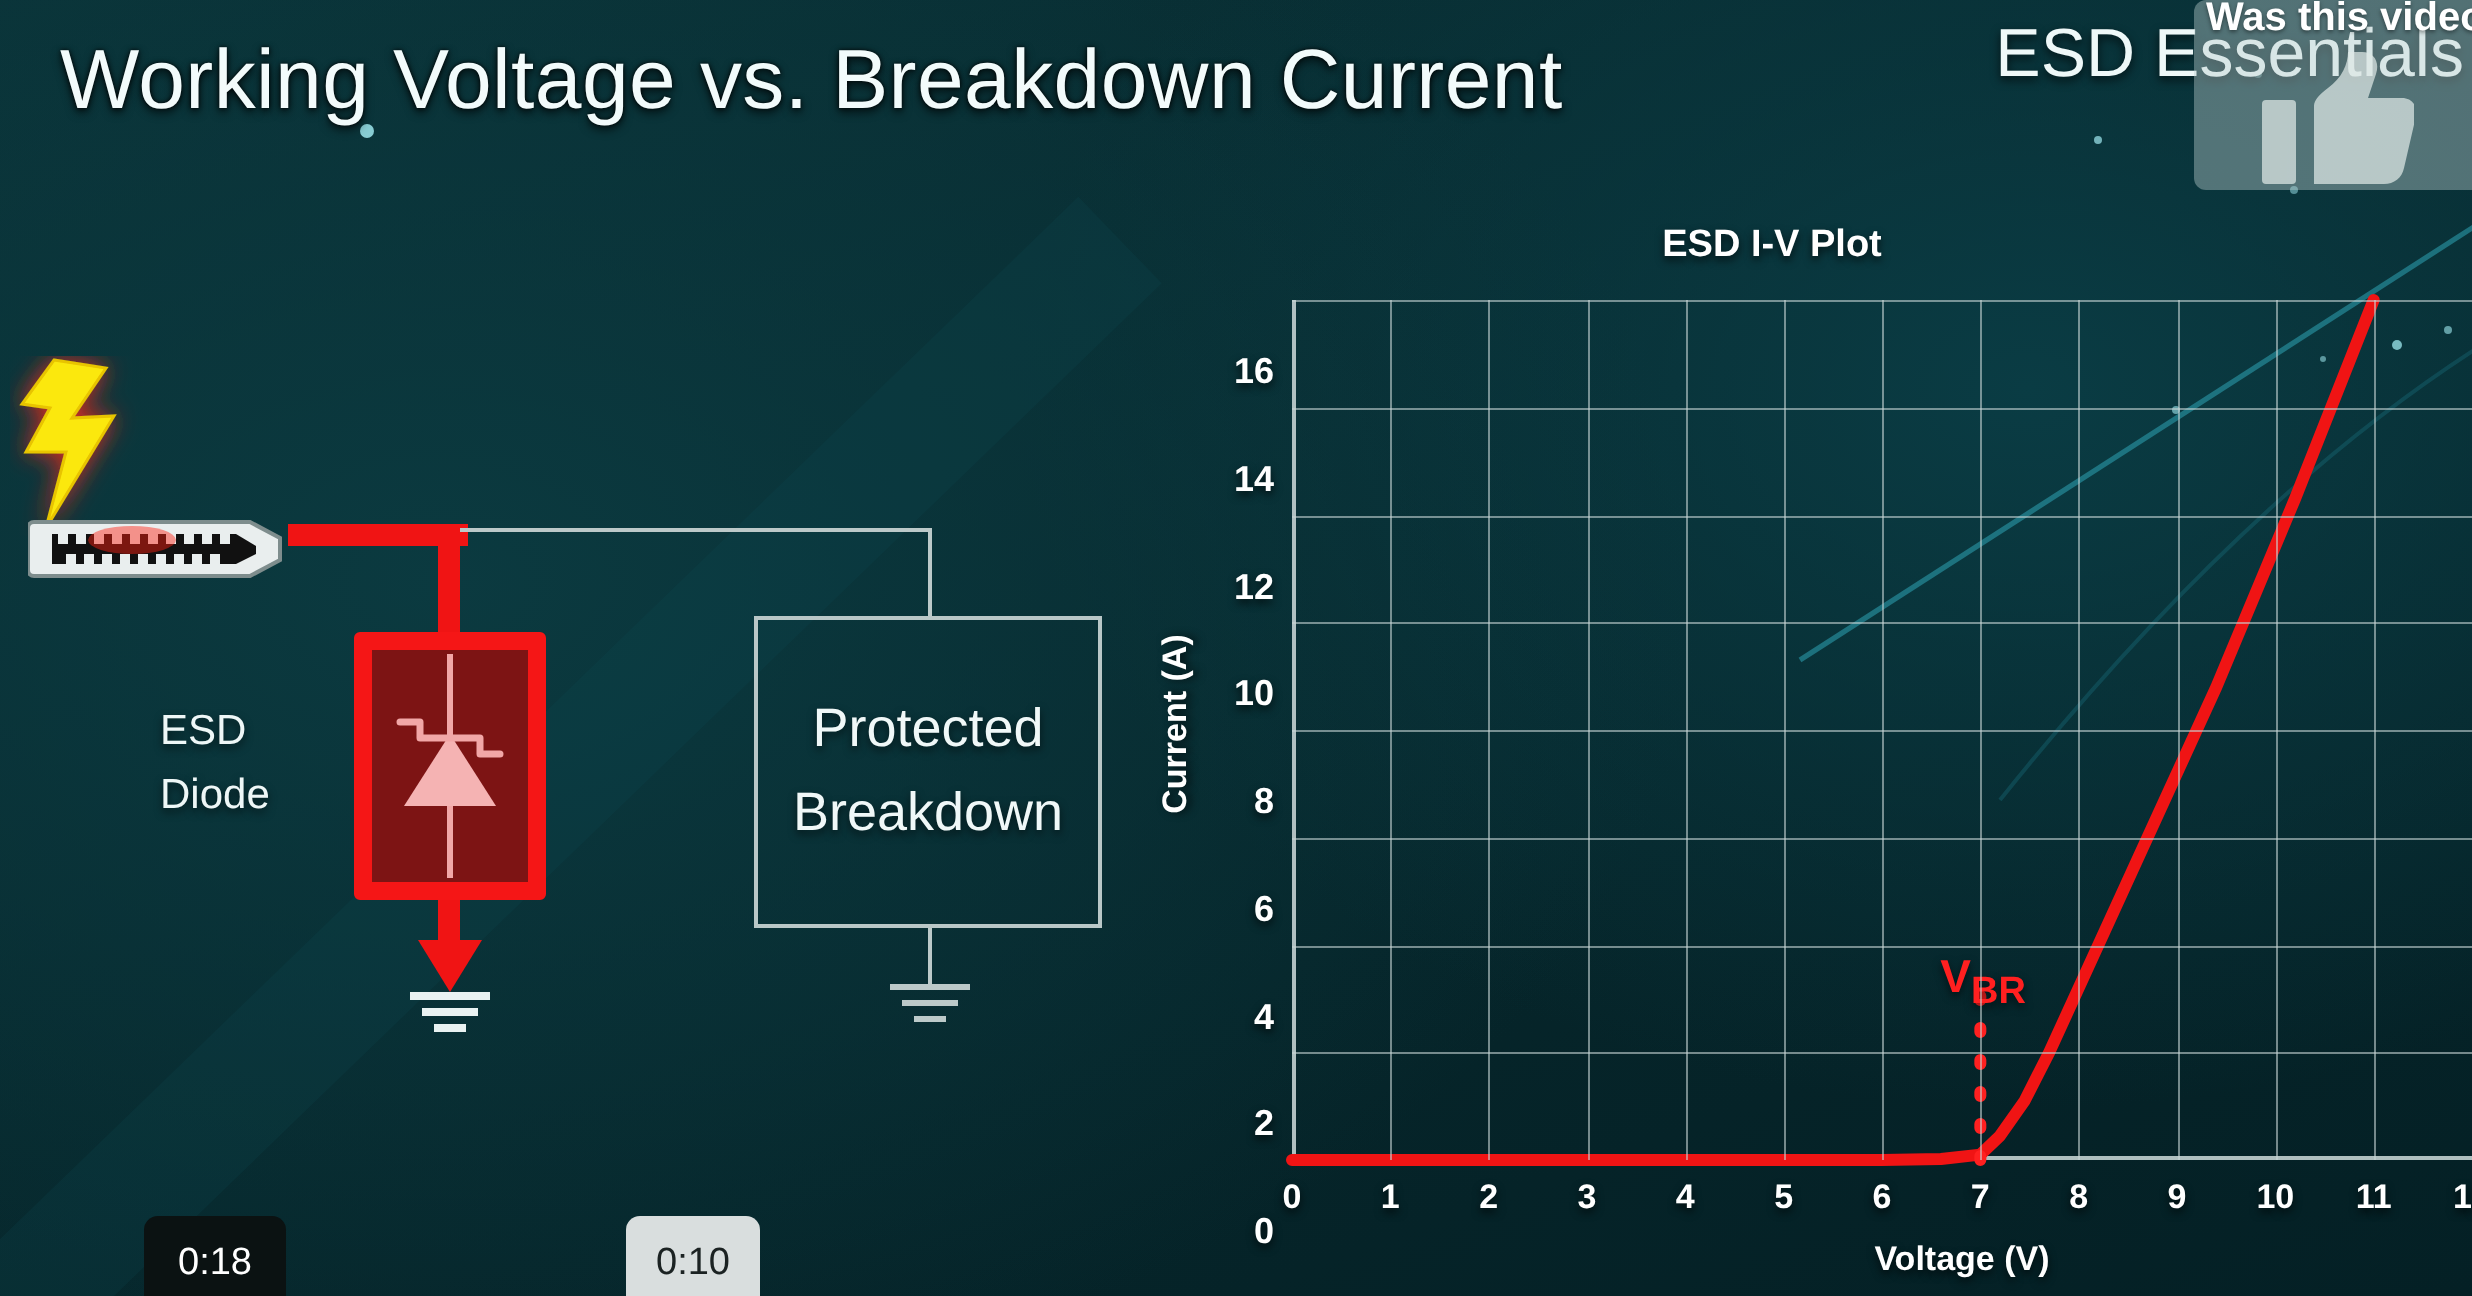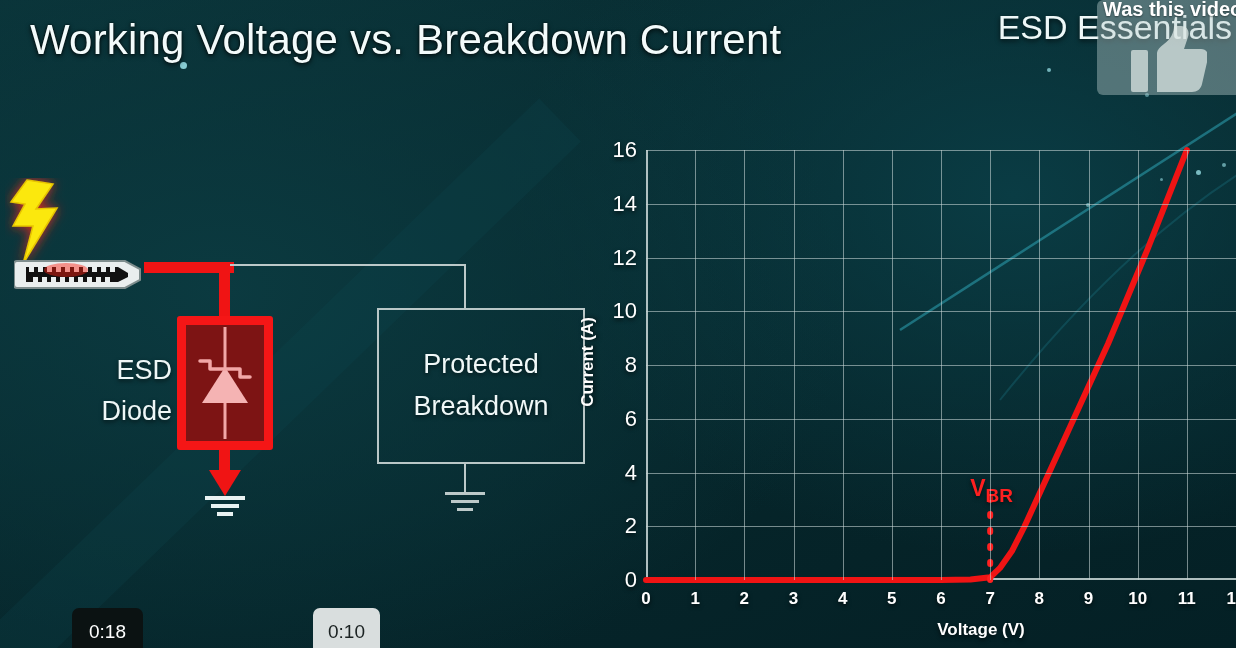--- a/index.html
+++ b/index.html
@@ -60,26 +60,26 @@
   #bolt { position:absolute; left:5px; top:178px; width:72px; height:90px; }
 
   #diode-box {
     position:absolute; left:177px; top:316px; width:96px; height:134px;
     background:#7d1414; border:9px solid #f51616; border-radius:3px;
   }
   #diode-sym { position:absolute; left:0; top:0; width:100%; height:100%; }
 
   #esd-label {
     position:absolute; left:80px; top:350px; width:92px;
-    text-align:right; color:#eef7f7; font-size:27px; line-height:1.52;
+    text-align:left; color:#eef7f7; font-size:21px; line-height:1.52;
     text-shadow:0 2px 4px rgba(0,0,0,.6);
   }
 
   #prot-box {
-    position:absolute; left:377px; top:308px; width:208px; height:156px;
+    position:absolute; left:377px; top:308px; width:174px; height:156px;
     border:2px solid #b9c7c7; background:transparent;
     display:flex; flex-direction:column; align-items:center; justify-content:center;
     color:#f0f8f8; font-size:27px; line-height:1.55; text-align:center;
     text-shadow:0 2px 4px rgba(0,0,0,.6);
   }
 
   .gnd { position:absolute; }
 
   
   #chart { position:absolute; left:586px; top:112px; width:650px; height:536px; }
@@ -95,22 +95,23 @@
     text-shadow:0 2px 4px rgba(0,0,0,.7);
   }
   #xlabel {
     position:absolute; left:0; top:508px; width:790px; text-align:center;
     font-size:17px; font-weight:700; color:#ffffff;
     text-shadow:0 2px 4px rgba(0,0,0,.7);
   }
   .ytick {
     position:absolute; right:100%; margin-right:9px;
     transform:translateY(-50%);
-    font-size:22px; font-weight:400; color:#ffffff; white-space:nowrap;
-    text-shadow:0 2px 4px rgba(0,0,0,.7);
+    font-size:18px; font-weight:700; color:#ffffff; white-space:nowrap;
+    text-shadow:0 2px 4px rgba(0,0,0,.7);
+    margin-top:36px;
   }
   .xtick {
     position:absolute; top:100%; margin-top:9px;
     transform:translateX(-50%);
     font-size:17px; font-weight:700; color:#ffffff; white-space:nowrap;
     text-shadow:0 2px 4px rgba(0,0,0,.7);
   }
   #plot { position:absolute; left:60px; top:38px; width:590px; height:430px; }
   .gridline-v { position:absolute; top:0; width:1px; height:100%; background:rgba(200,214,214,.58); }
   .gridline-h { position:absolute; left:0; height:1px; width:100%; background:rgba(200,214,214,.58); }
@@ -232,20 +233,21 @@
     <span>Protected</span>
     <span>Breakdown</span>
   </div>
   <svg class="gnd" style="left:440px;top:492px;width:50px;height:28px;" viewBox="0 0 50 28">
     <rect x="5" y="0" width="40" height="3" fill="#bcc9c9"></rect>
     <rect x="11" y="8" width="28" height="3" fill="#bcc9c9"></rect>
     <rect x="17" y="16" width="16" height="3" fill="#bcc9c9"></rect>
   </svg>
 
   <div id="chart">
+    <div id="chart-title">ESD I-V Plot</div>
     <div id="ylabel">Current (A)</div>
     <div id="xlabel">Voltage (V)</div>
 
     <div id="plot">
 
       <div class="axis-line" style="left:0;top:0;width:2px;height:100%;"></div>
       <div class="axis-line" style="left:0;bottom:0;width:100%;height:2px;"></div>
 
       <svg id="curve-svg" viewBox="0 0 590 430" preserveAspectRatio="none">
           <polyline points="0.00,430.00 49.17,430.00 98.33,430.00 147.50,430.00 196.67,430.00 245.83,430.00 295.00,430.00 324.50,429.46 344.17,427.31 354.00,417.91 366.29,400.44 378.58,376.25 393.33,344.00 422.83,279.50 462.17,193.50 501.50,99.44 540.83,0.00" fill="none" stroke="#f01414" stroke-width="6" stroke-linecap="round" stroke-linejoin="round"></polyline>

